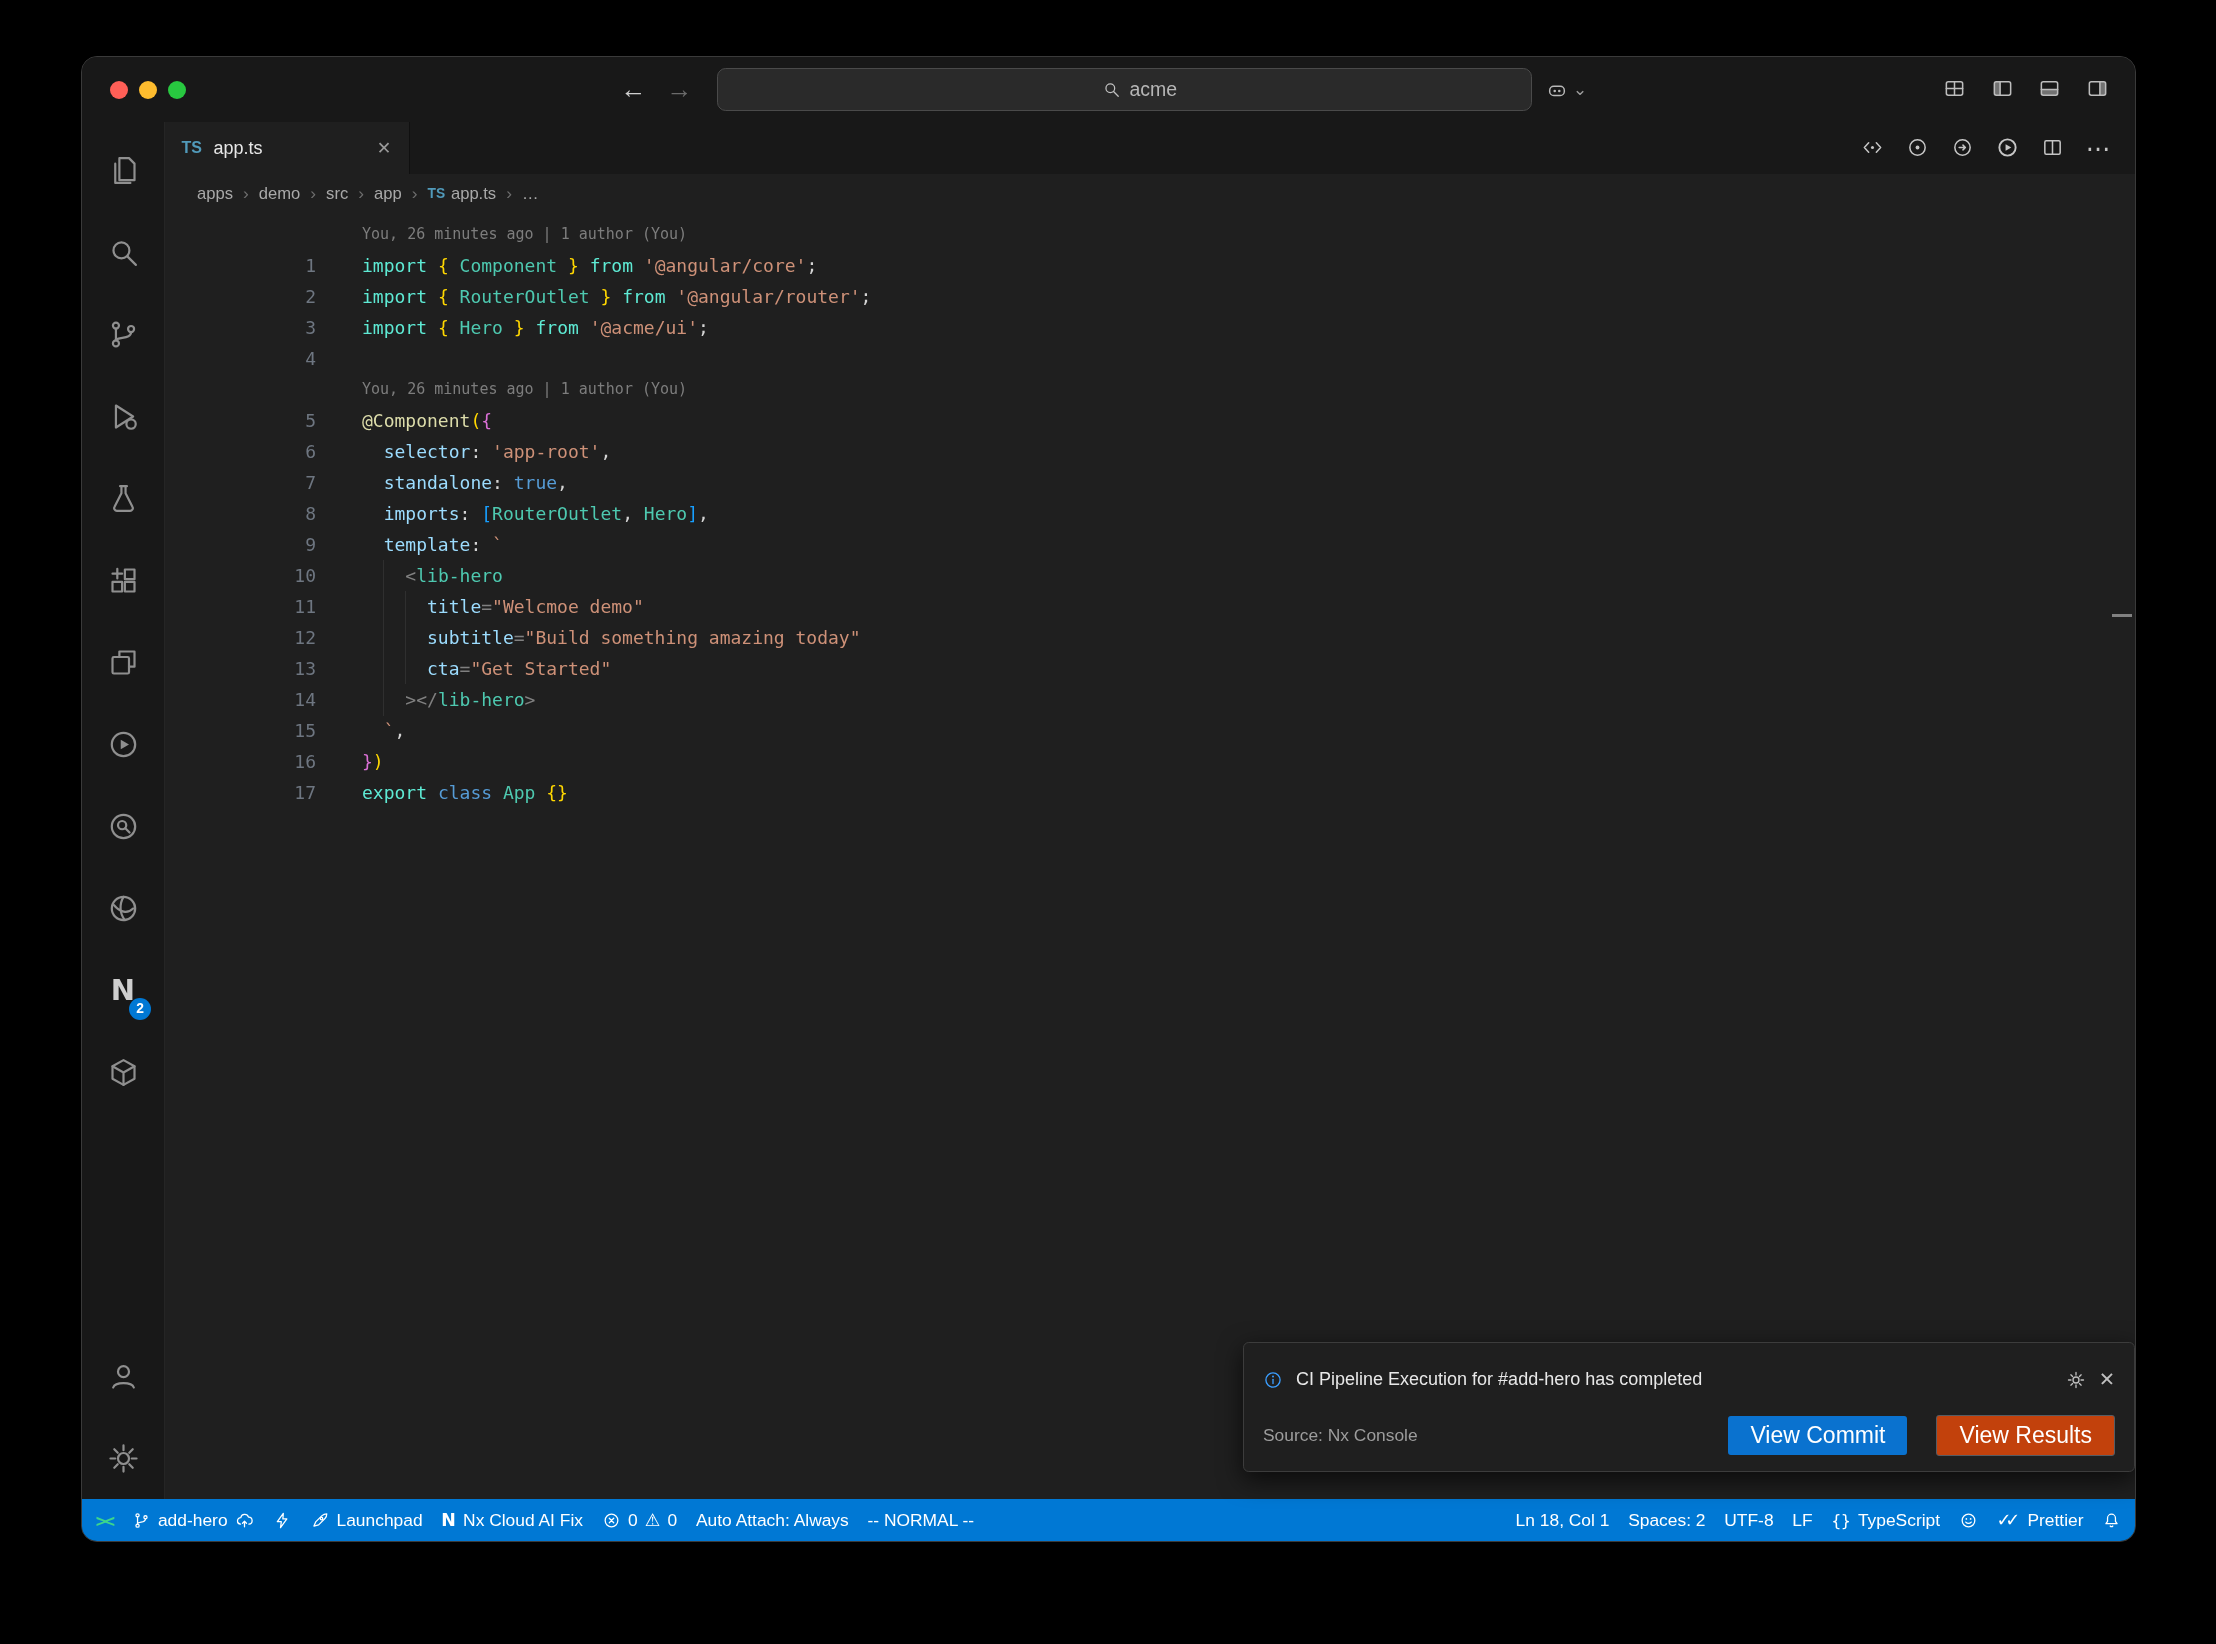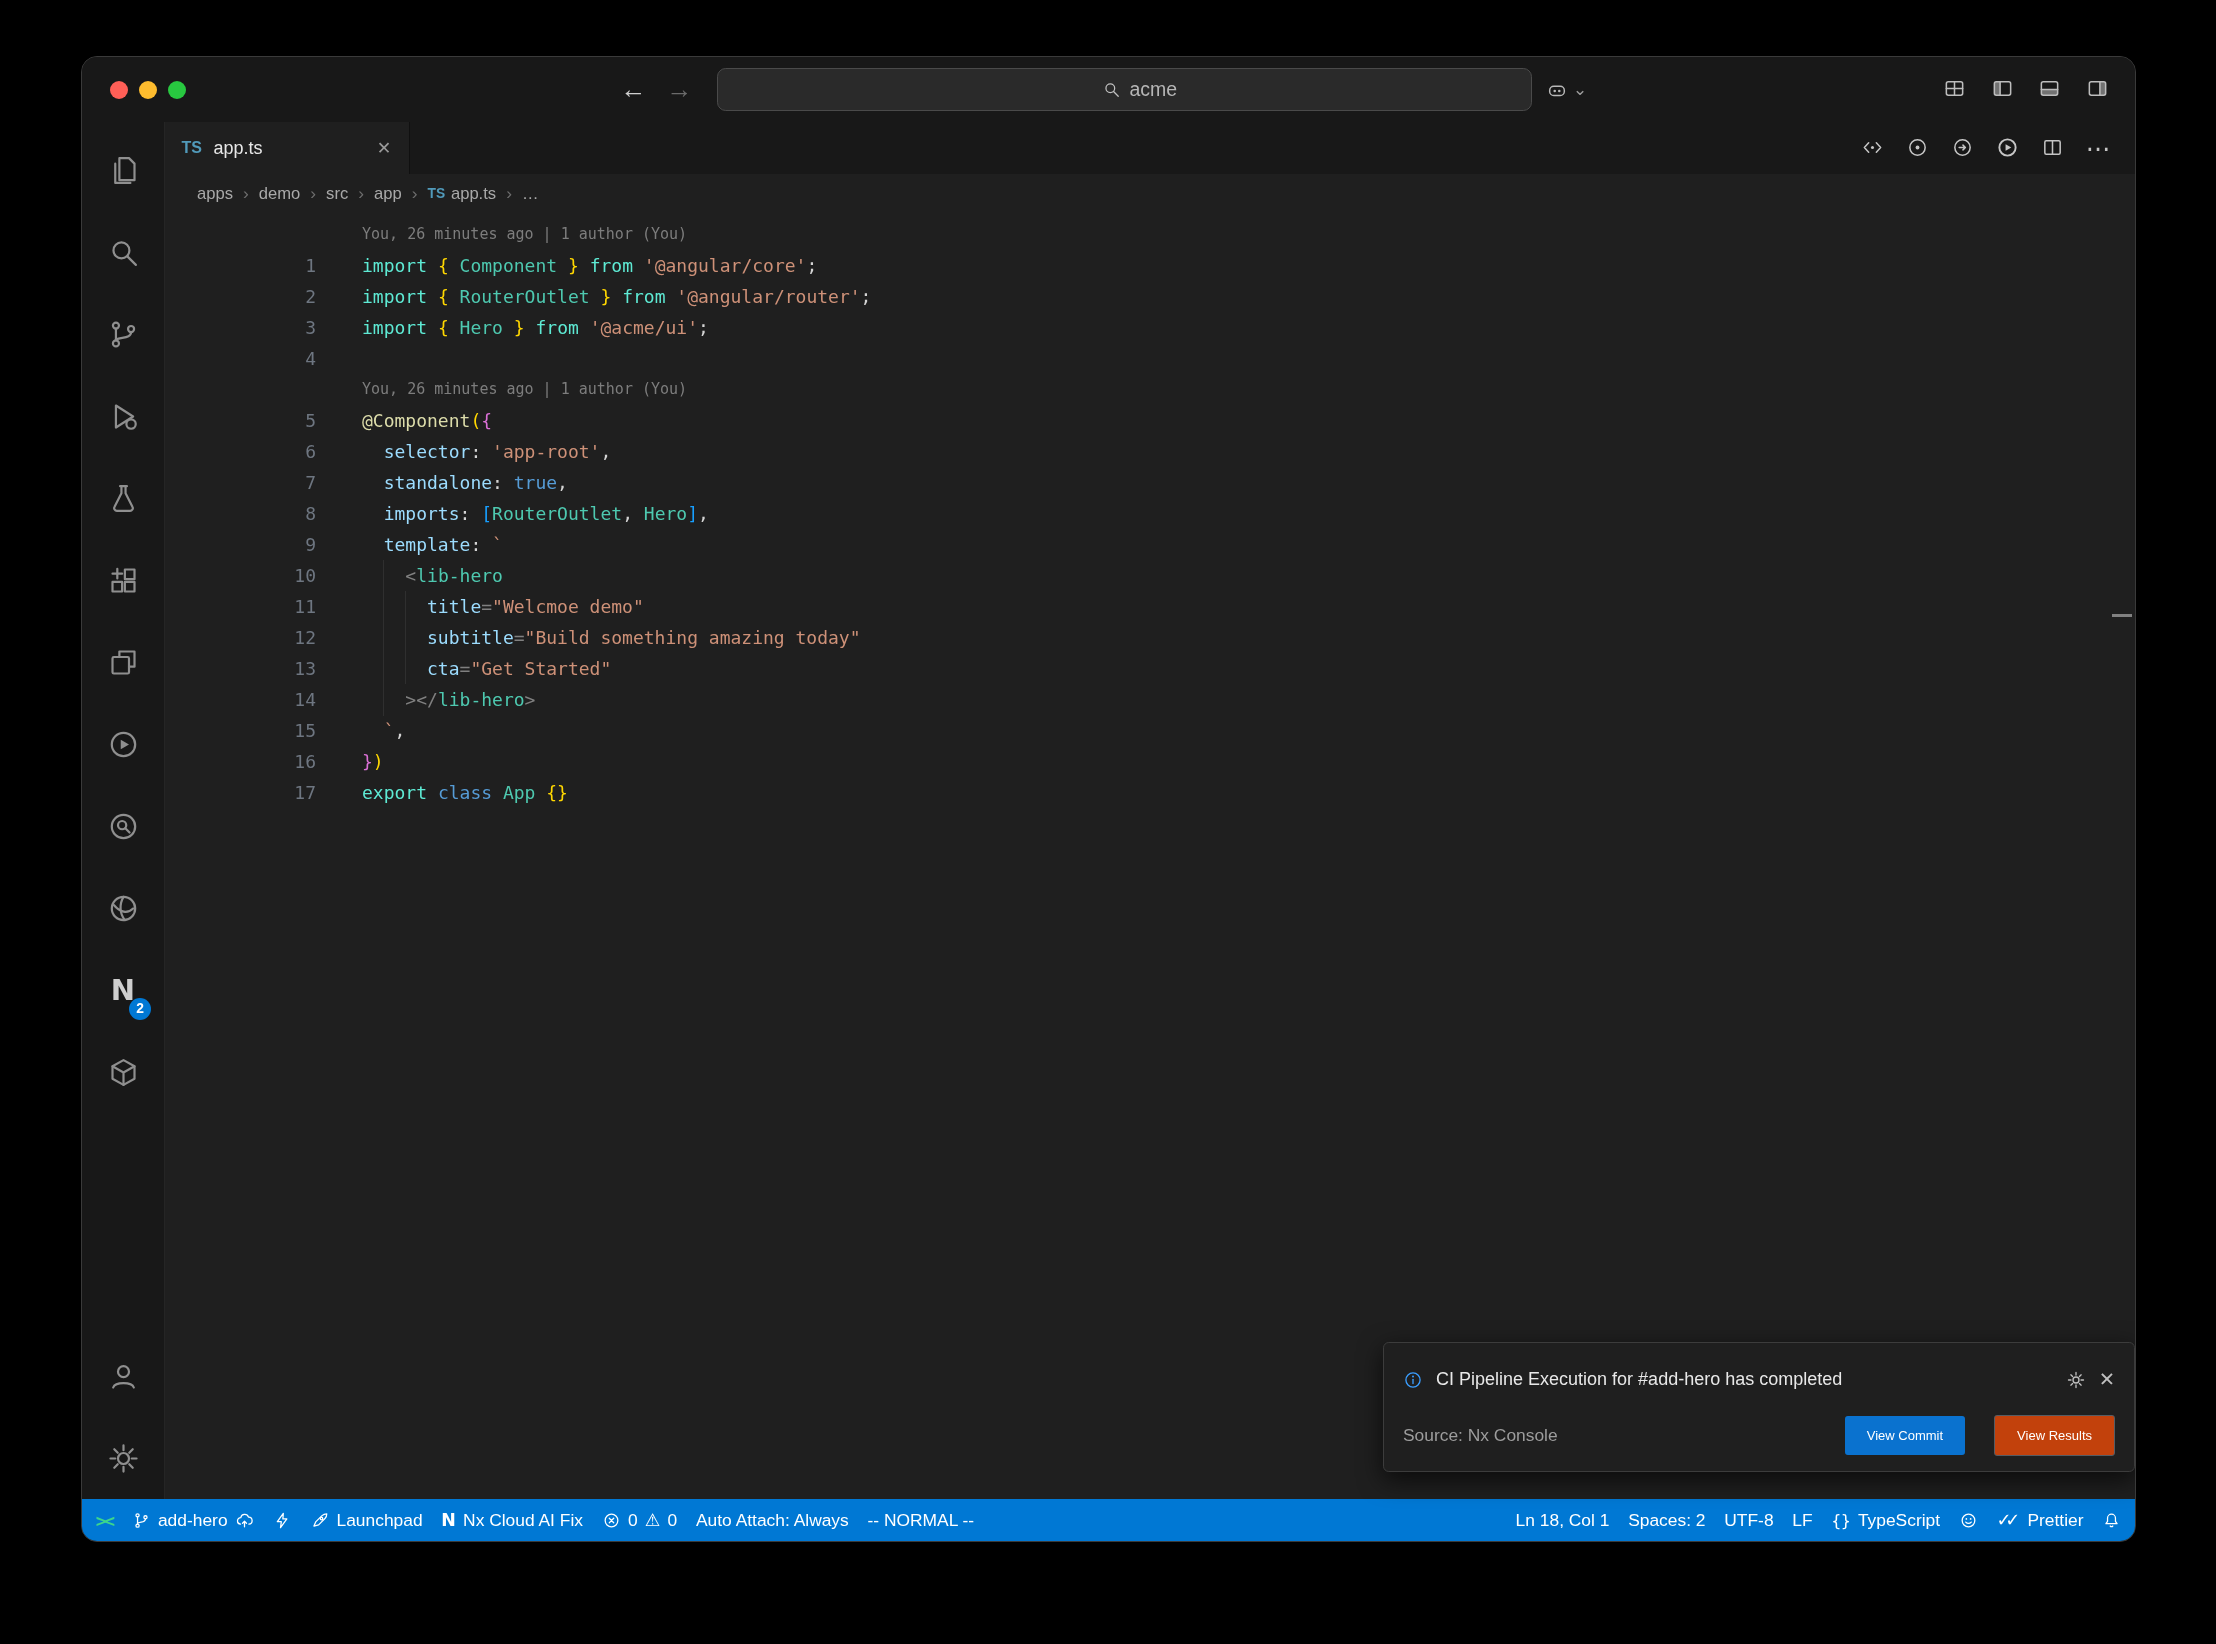--- a/index.html
+++ b/index.html
@@ -71,31 +71,31 @@
   .si{display:flex;align-items:center;gap:7.2px;padding:0 9.4px;height:100%;white-space:nowrap;}
   .si svg{width:19px;height:19px;}
   .remote-glyph{color:#3dd68c;font-weight:700;letter-spacing:-2.2px;font-size:18px;font-family:"DejaVu Sans Mono",monospace;}
   .sb-right{margin-left:auto;display:flex;align-items:flex-start;height:100%;}
   .nx-small{font-weight:700;font-size:17.4px;font-family:"DejaVu Sans",sans-serif;}
   .checks{letter-spacing:-6.5px;padding-right:6.5px;font-size:18px;}
   .braces-ico{font-family:"DejaVu Sans Mono",monospace;font-size:16px;}
   .warn-ico{font-size:17.4px;}
 
   
-  .toast{position:absolute;right:0;bottom:69px;width:752px;height:130px;background:#1f1f1f;border:0.7px solid #3c3c3c;
+  .toast{position:absolute;right:0;bottom:69px;width:892px;height:130px;background:#1f1f1f;border:0.7px solid #3c3c3c;
     border-radius:5.8px;box-shadow:0 7.2px 24.6px rgba(0,0,0,.65);z-index:7;box-sizing:border-box;padding:8px 19px;
     display:flex;flex-direction:column;}
   .toast-top{height:67px;display:flex;align-items:center;gap:13px;}
   .toast-title{color:#e8e8e8;font-size:18px;flex:1;}
   .toast-ico{color:#c0c0c0;display:flex;align-items:center;}
   .toast-ico svg{width:20px;height:20px;}
   .toast-close{color:#c0c0c0;font-size:19.5px;}
   .toast-bottom{height:64px;display:flex;align-items:center;gap:13px;}
   .toast-src{color:#9d9d9d;font-size:17.4px;flex:1;}
-  .btn{height:39px;display:flex;align-items:center;padding:0 22px;font-size:13px;border-radius:2.9px;color:#fff;}
+  .btn{height:39px;display:flex;align-items:center;padding:0 22px;font-size:23px;border-radius:2.9px;color:#fff;}
   .btn.primary{background:#0a72cf;}
   .btn.secondary{background:#c2410c;border:0.7px solid #565c63;margin-left:16px;}
 </style>
 </head>
 <body>
 
 <div class="window">
 
   <div class="titlebar">
     <div class="lights">

